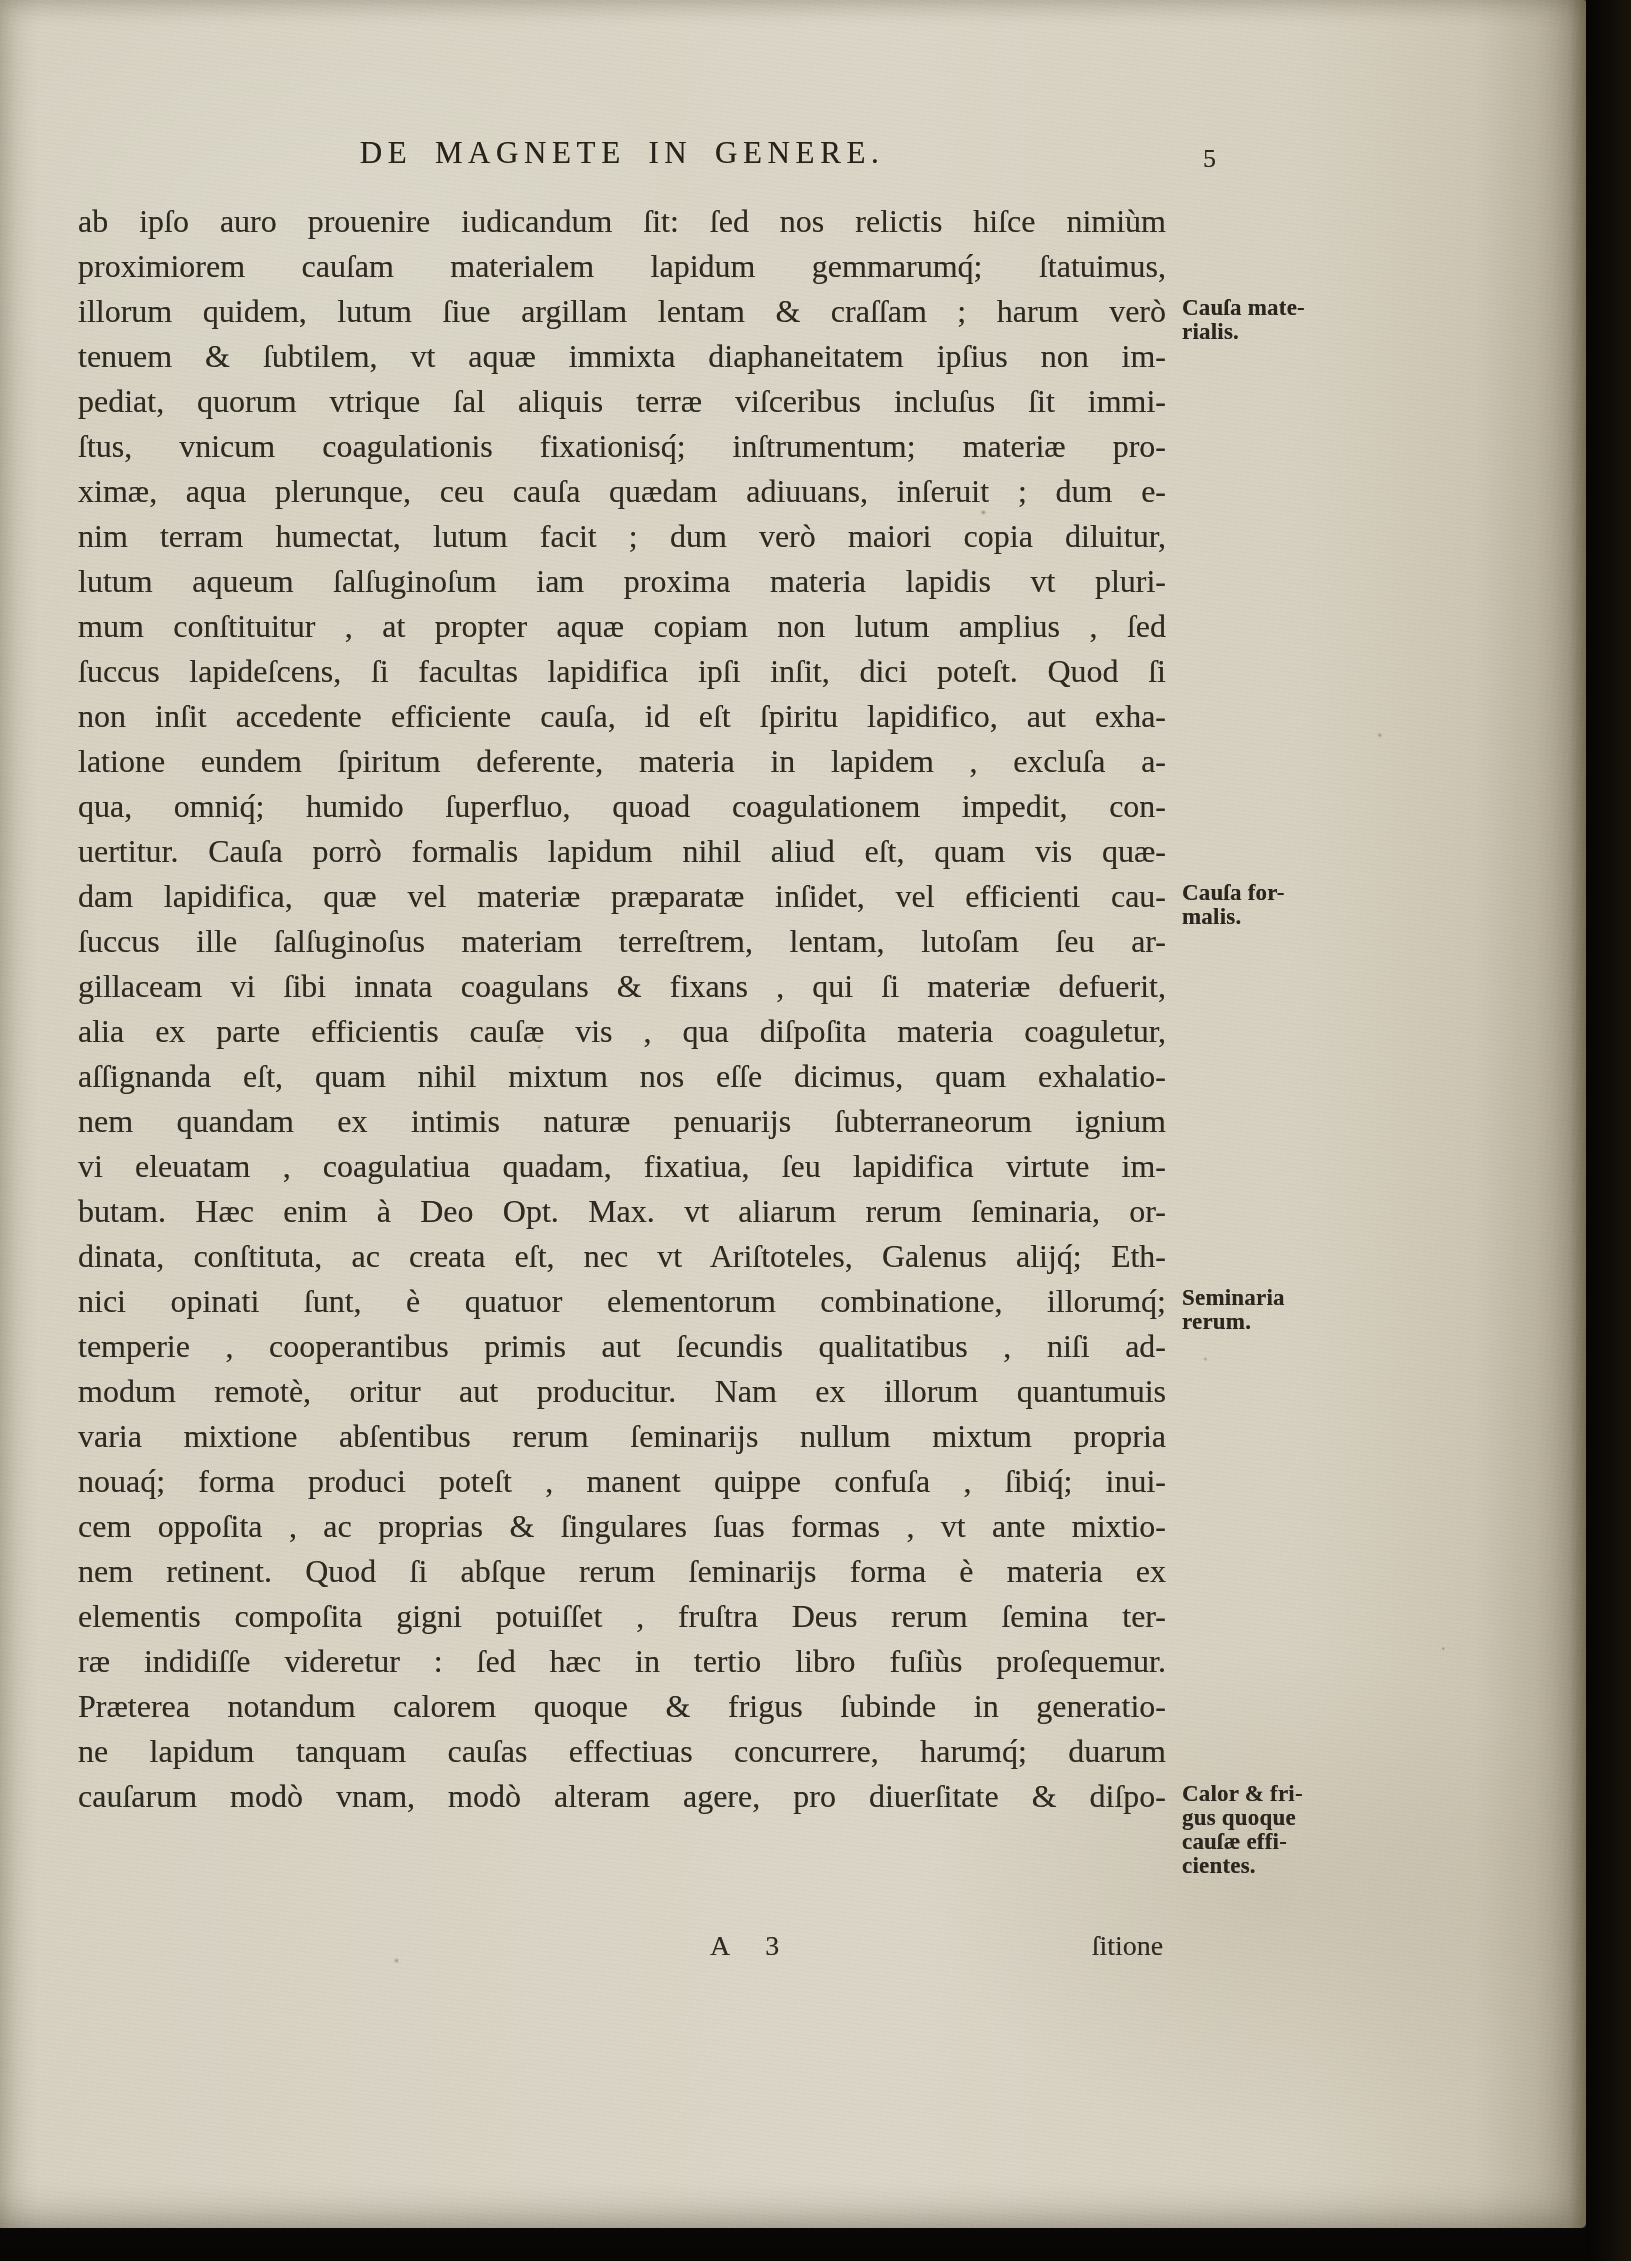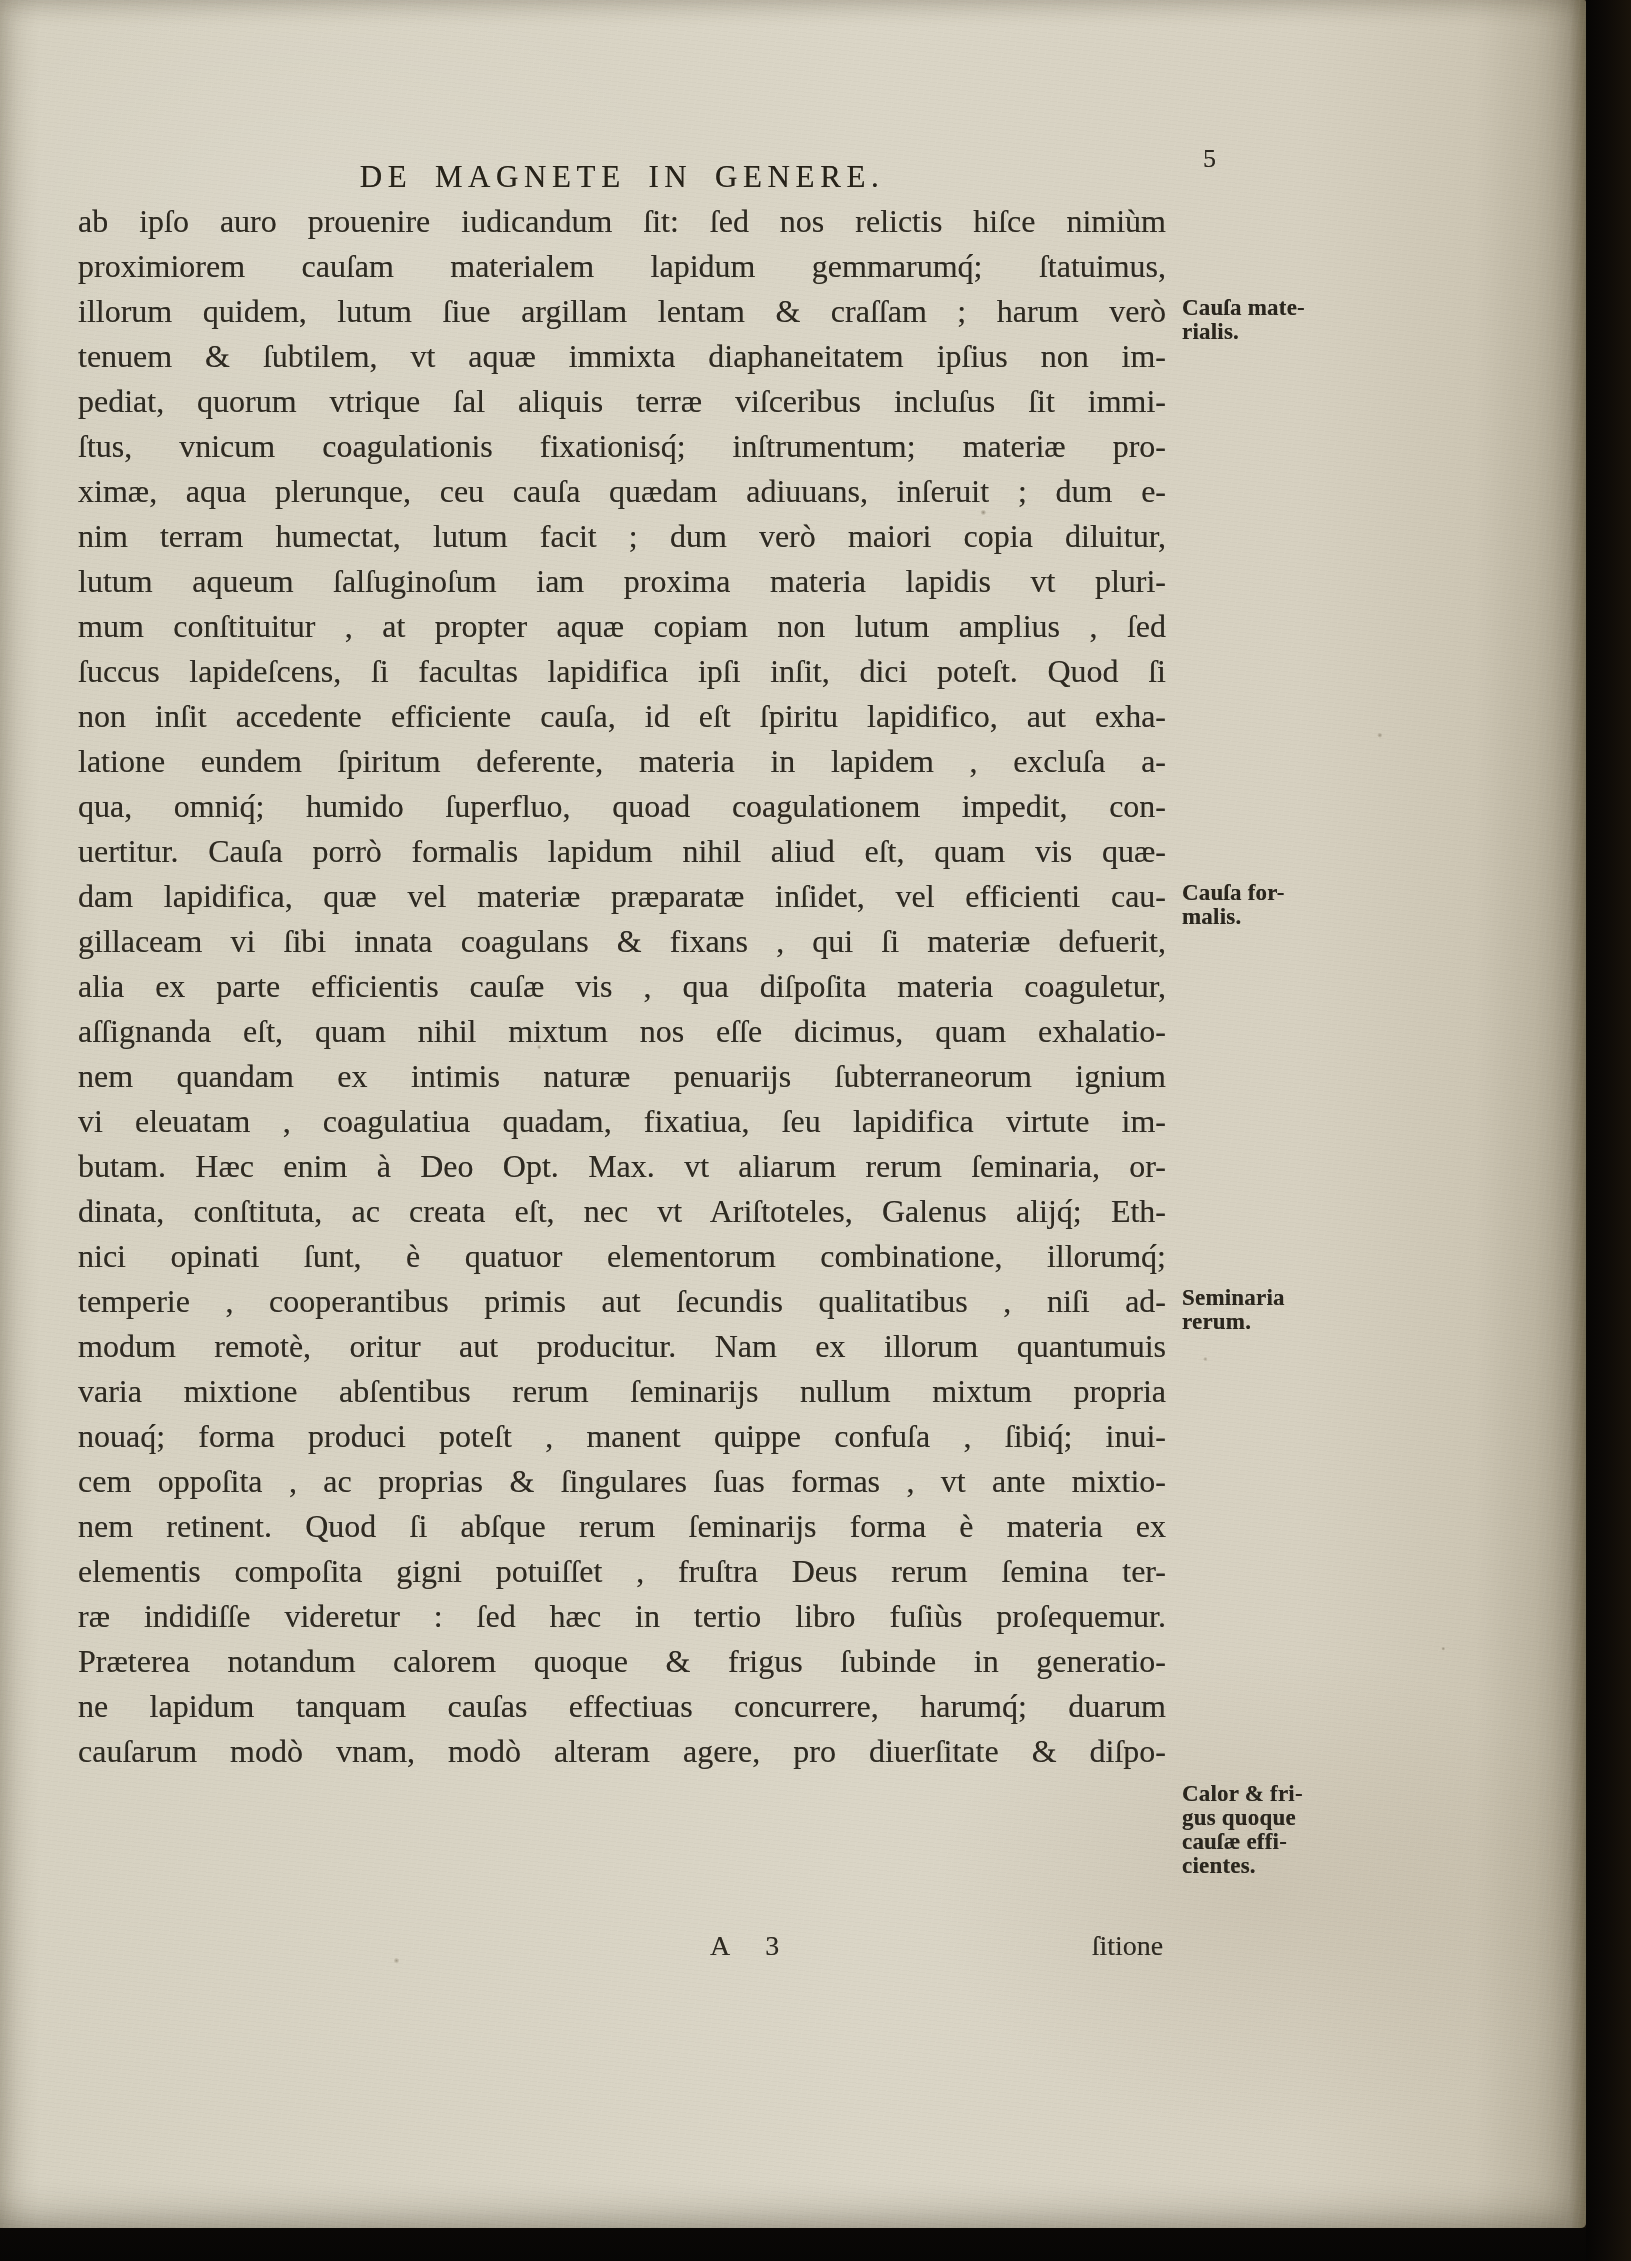--- a/index.html
+++ b/index.html
@@ -48,21 +48,20 @@
   }
   .running-head{
     position:absolute;
     left:78px;top:135px;width:1088px;
     text-align:center;
     font-size:31px;
     letter-spacing:5.6px;
     word-spacing:9.4px;
     color:#27231a;
     text-shadow:0 0 0.5px rgba(40,34,22,.6);
-    margin-top:24px;
   }
   .page-number{
     position:absolute;
     left:1203px;top:144px;
     font-size:26px;
     color:#2c2820;
     text-shadow:0 0 0.5px rgba(40,34,22,.55);
   }
   .text-block{
     position:absolute;
@@ -138,20 +137,21 @@
         <div class="line">ximæ, aqua plerunque, ceu cauſa quædam adiuuans, inſeruit ; dum e-</div>
         <div class="line">nim terram humectat, lutum facit ; dum verò maiori copia diluitur,</div>
         <div class="line">lutum aqueum ſalſuginoſum iam proxima materia lapidis vt pluri-</div>
         <div class="line">mum conſtituitur , at propter aquæ copiam non lutum amplius , ſed</div>
         <div class="line">ſuccus lapideſcens, ſi facultas lapidifica ipſi inſit, dici poteſt. Quod ſi</div>
         <div class="line">non inſit accedente efficiente cauſa, id eſt ſpiritu lapidifico, aut exha-</div>
         <div class="line">latione eundem ſpiritum deferente, materia in lapidem , excluſa a-</div>
         <div class="line">qua, omniq́; humido ſuperfluo, quoad coagulationem impedit, con-</div>
         <div class="line">uertitur. Cauſa porrò formalis lapidum nihil aliud eſt, quam vis quæ-</div>
         <div class="line">dam lapidifica, quæ vel materiæ præparatæ inſidet, vel efficienti cau-</div>
+        <div class="line">ſuccus ille ſalſuginoſus materiam terreſtrem, lentam, lutoſam ſeu ar-</div>
         <div class="line">gillaceam vi ſibi innata coagulans &amp; fixans , qui ſi materiæ defuerit,</div>
         <div class="line">alia ex parte efficientis cauſæ vis , qua diſpoſita materia coaguletur,</div>
         <div class="line">aſſignanda eſt, quam nihil mixtum nos eſſe dicimus, quam exhalatio-</div>
         <div class="line">nem quandam ex intimis naturæ penuarijs ſubterraneorum ignium</div>
         <div class="line">vi eleuatam , coagulatiua quadam, fixatiua, ſeu lapidifica virtute im-</div>
         <div class="line">butam. Hæc enim à Deo Opt. Max. vt aliarum rerum ſeminaria, or-</div>
         <div class="line">dinata, conſtituta, ac creata eſt, nec vt Ariſtoteles, Galenus alijq́; Eth-</div>
         <div class="line">nici opinati ſunt, è quatuor elementorum combinatione, illorumq́;</div>
         <div class="line">temperie , cooperantibus primis aut ſecundis qualitatibus , niſi ad-</div>
         <div class="line">modum remotè, oritur aut producitur. Nam ex illorum quantumuis</div>

